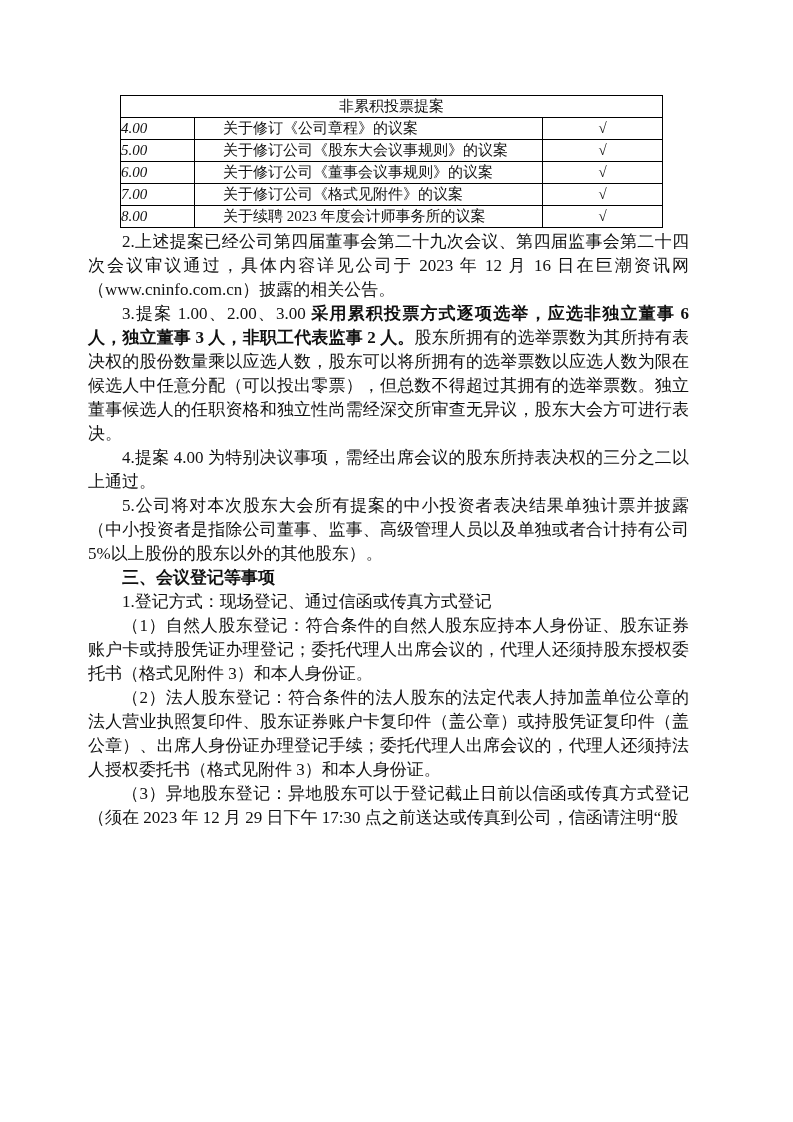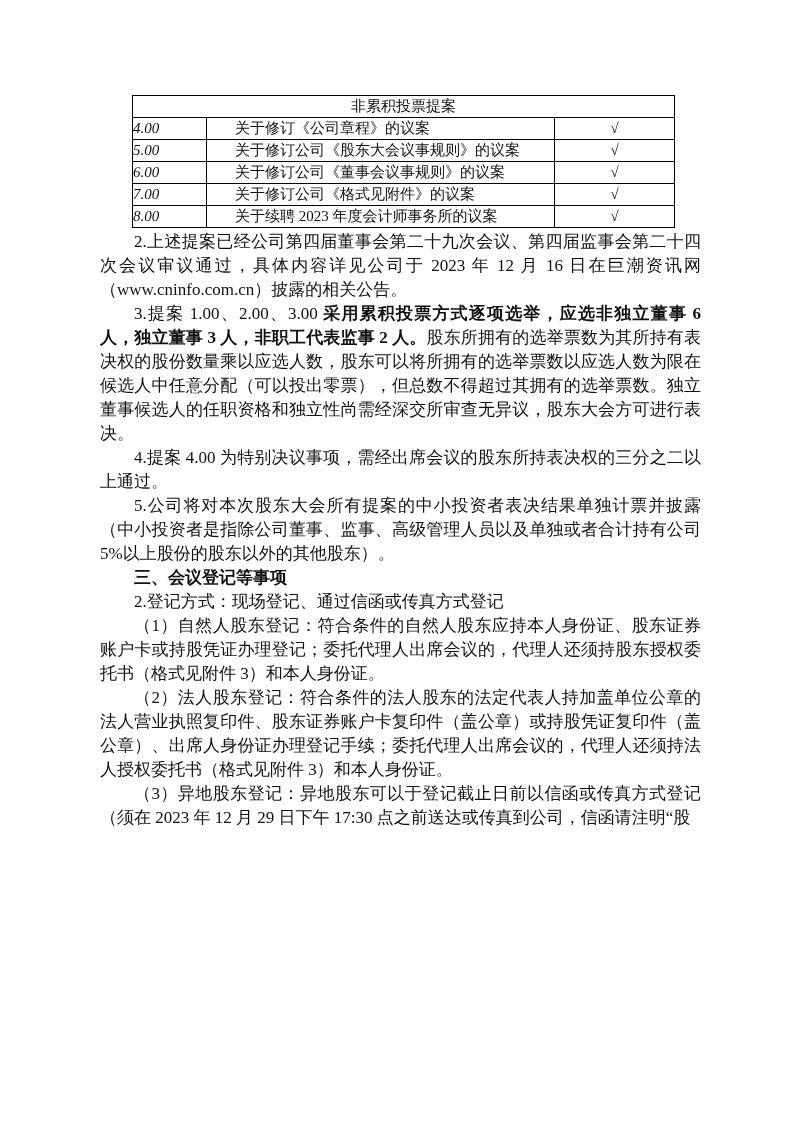--- a/index.html
+++ b/index.html
@@ -8,21 +8,21 @@
     position:relative;
     width:793px;
     height:1122px;
     background:#ffffff;
     overflow:hidden;
     font-family:"Liberation Serif","DejaVu Serif",serif;
     color:#111111;
   }
   .content {
     position:absolute;
-    left:100px;
+    left:88px;
     top:95px;
     width:601px;
   }
   table.proposal {
     border-collapse:collapse;
     margin-left:32px;
     width:542px;
     table-layout:fixed;
   }
   table.proposal td {
@@ -90,20 +90,20 @@
         </tr>
       </tbody>
     </table>
 
     <div class="paras">
       <p>2.上述提案已经公司第四届董事会第二十九次会议、第四届监事会第二十四次会议审议通过，具体内容详见公司于 2023 年 12 月 16 日在巨潮资讯网（www.cninfo.com.cn）披露的相关公告。</p>
       <p><span>3.提案 1.00、2.00、3.00 </span><span class="bold">采用累积投票方式逐项选举，应选非独立董事 6 人，独立董事 3 人，非职工代表监事 2 人。</span><span>股东所拥有的选举票数为其所持有表决权的股份数量乘以应选人数，股东可以将所拥有的选举票数以应选人数为限在候选人中任意分配（可以投出零票），但总数不得超过其拥有的选举票数。独立董事候选人的任职资格和独立性尚需经深交所审查无异议，股东大会方可进行表决。</span></p>
       <p>4.提案 4.00 为特别决议事项，需经出席会议的股东所持表决权的三分之二以上通过。</p>
       <p>5.公司将对本次股东大会所有提案的中小投资者表决结果单独计票并披露（中小投资者是指除公司董事、监事、高级管理人员以及单独或者合计持有公司5%以上股份的股东以外的其他股东）。</p>
       <p class="bold">三、会议登记等事项</p>
-      <p>2.登记方式：现场登记、通过信函或传真方式登记</p>
+      <p>1.登记方式：现场登记、通过信函或传真方式登记</p>
       <p>（1）自然人股东登记：符合条件的自然人股东应持本人身份证、股东证券账户卡或持股凭证办理登记；委托代理人出席会议的，代理人还须持股东授权委托书（格式见附件 3）和本人身份证。</p>
       <p>（2）法人股东登记：符合条件的法人股东的法定代表人持加盖单位公章的法人营业执照复印件、股东证券账户卡复印件（盖公章）或持股凭证复印件（盖公章）、出席人身份证办理登记手续；委托代理人出席会议的，代理人还须持法人授权委托书（格式见附件 3）和本人身份证。</p>
       <p>（3）异地股东登记：异地股东可以于登记截止日前以信函或传真方式登记（须在 2023 年 12 月 29 日下午 17:30 点之前送达或传真到公司，信函请注明“股</p>
     </div>
 
   </div>
 </div>
 
 </body></html>

